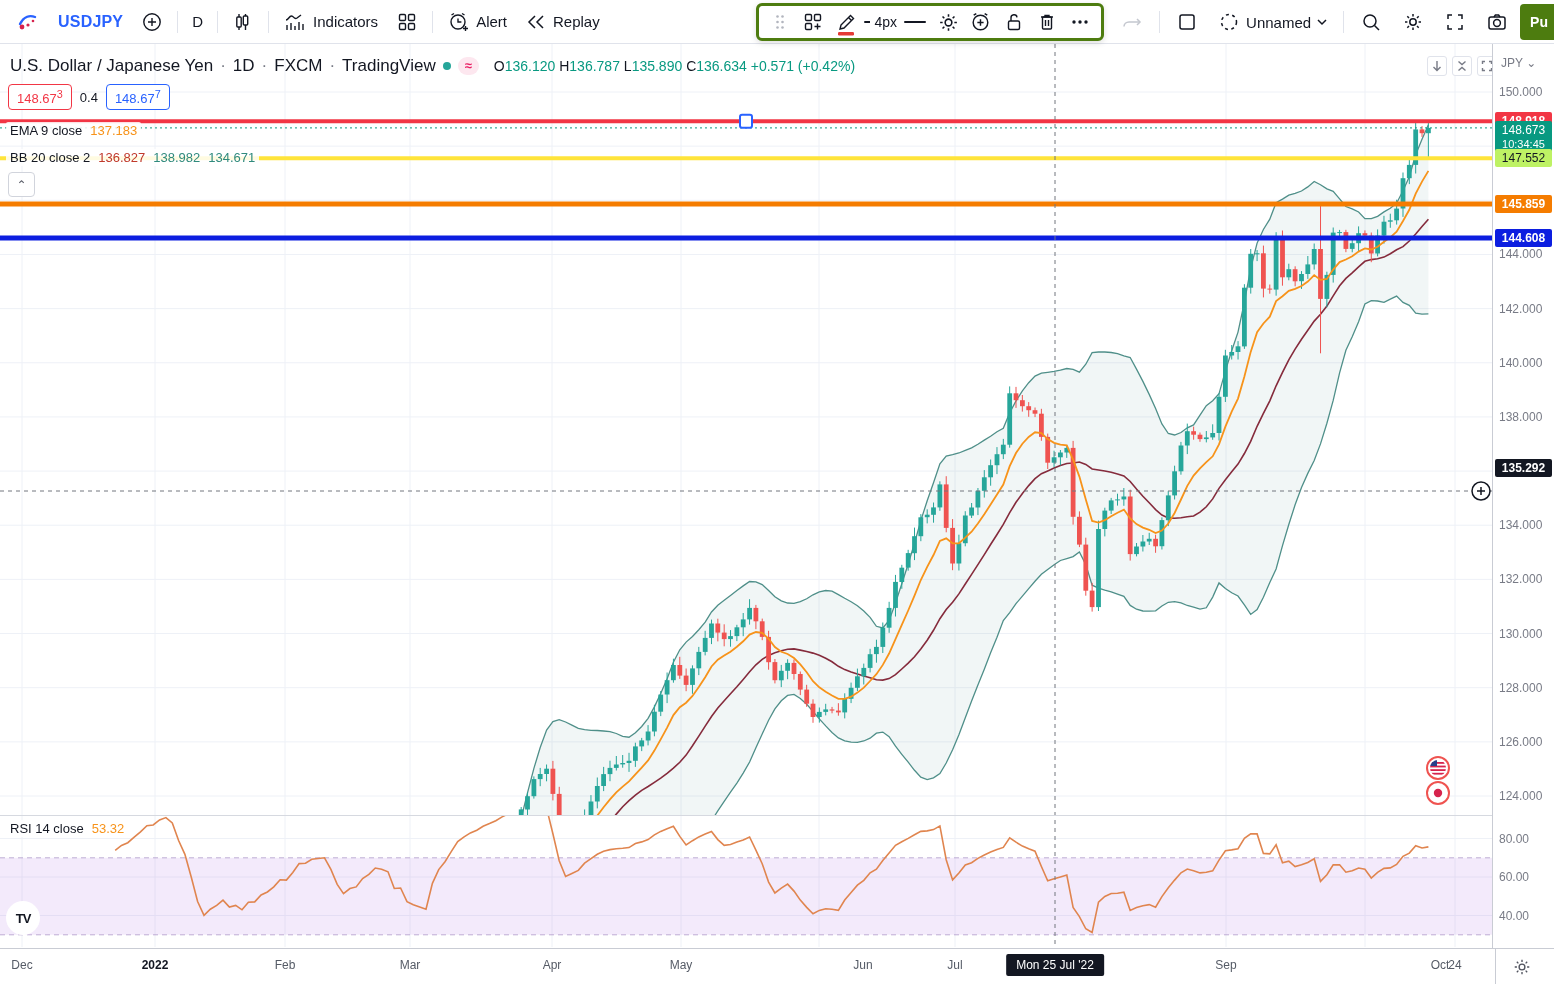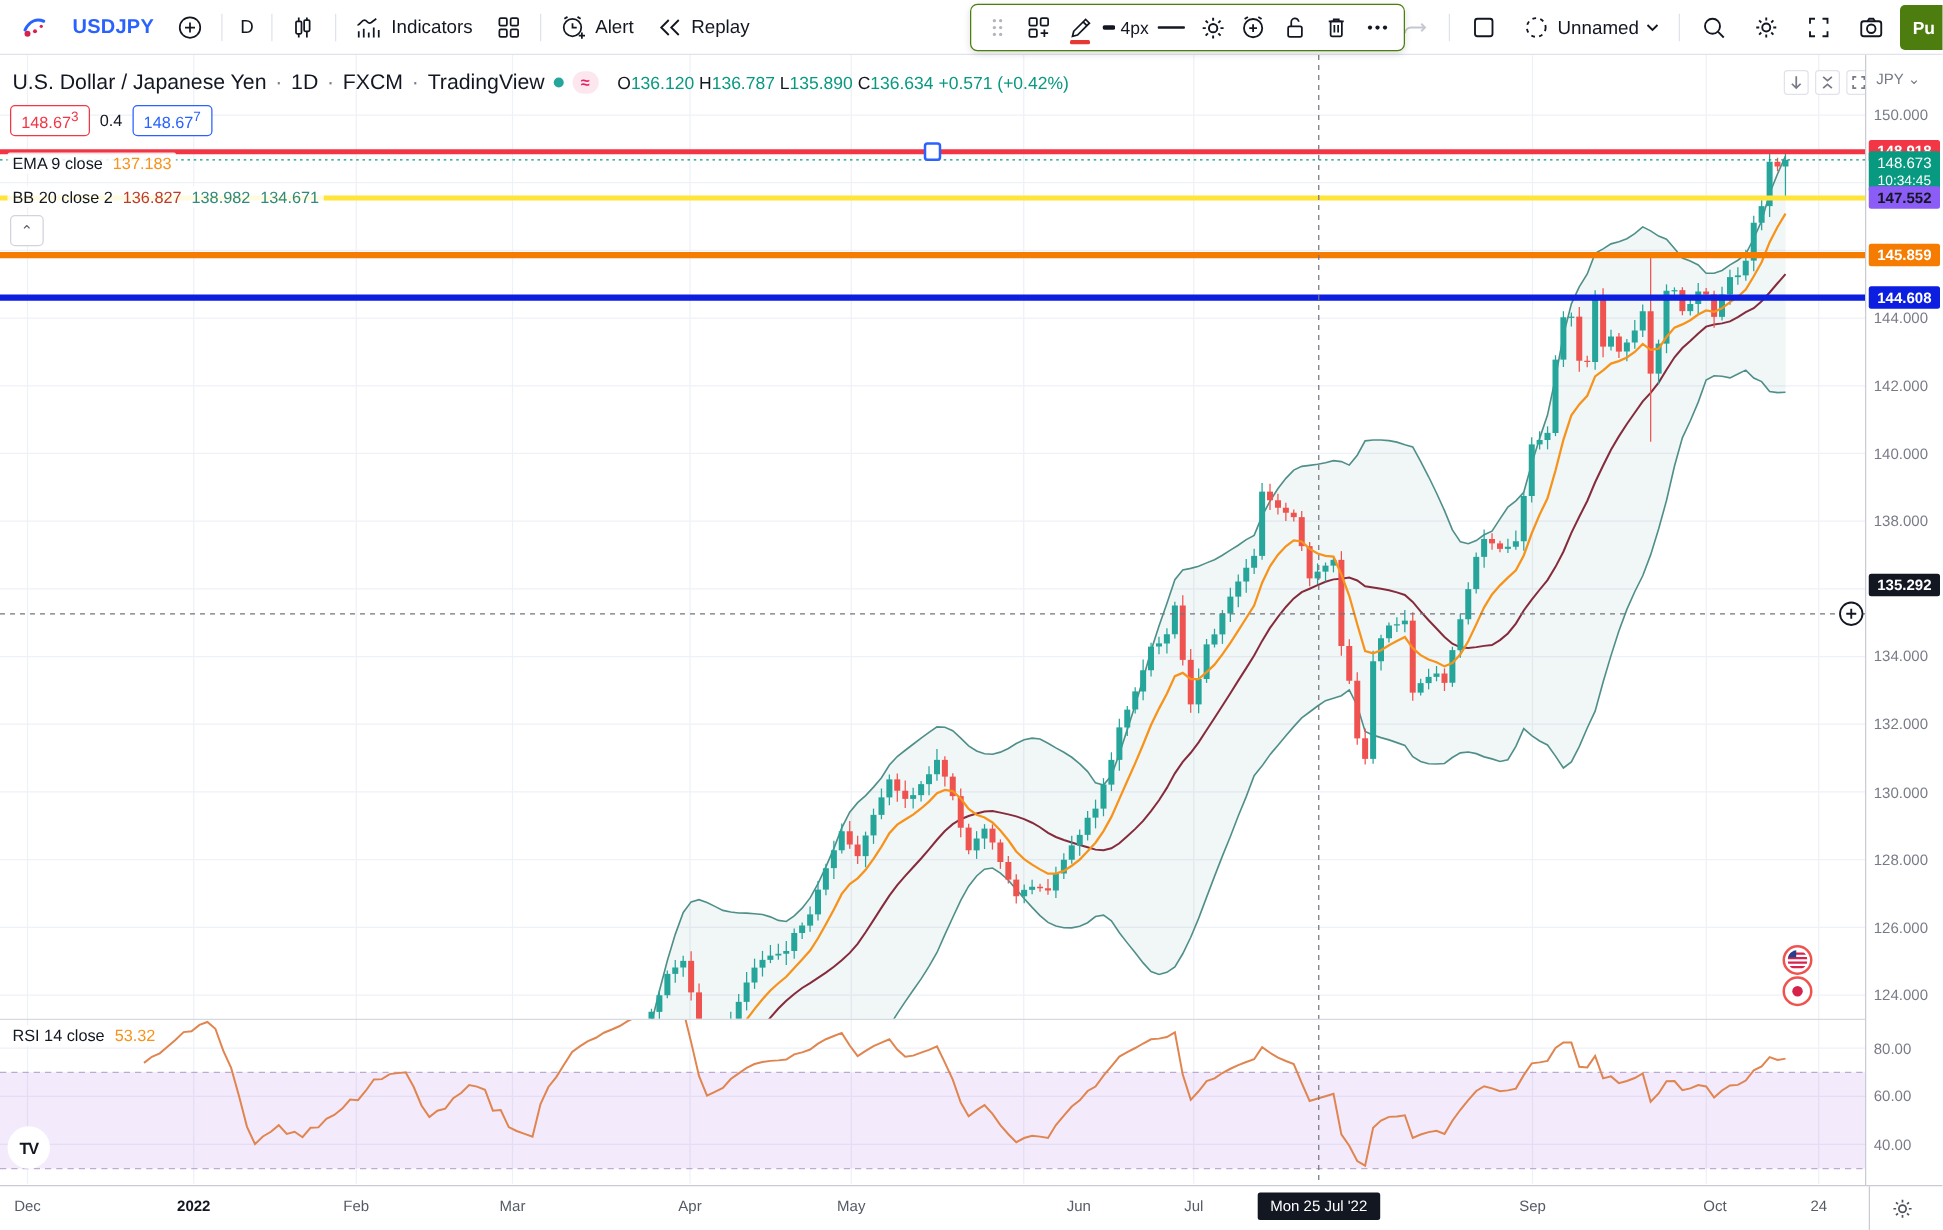--- a/index.html
+++ b/index.html
@@ -15,22 +15,22 @@
     font-size:15px; color:#131722; cursor:pointer; }
   .tb-sep { width:1px; height:22px; background:#e0e3eb; margin:0 4px; }
   .sym { color:#2962ff; font-weight:bold; font-size:16px; letter-spacing:.2px; }
   .tb-right { position:absolute; right:0; top:0; height:44px; display:flex; align-items:center; gap:4px; padding-right:0; }
   .pub { background:#4d7c0f; color:#fff; font-size:14px; font-weight:bold; height:36px;
     border-radius:4px 0 0 4px; display:flex; align-items:center; padding:0 6px 0 10px; }
   svg.ic { display:block; }
 
   
   #float-toolbar { position:absolute; left:756px; top:3px; width:348px; height:38px; background:#fff;
-    border:1px solid #4d7c0f; border-radius:6px; box-shadow:0 2px 6px rgba(0,0,0,.13);
-    display:flex; align-items:center; z-index:50; padding:0 6px; gap:3px;margin-left:20px; }
+    border:3px solid #4d7c0f; border-radius:6px; box-shadow:0 2px 6px rgba(0,0,0,.13);
+    display:flex; align-items:center; z-index:50; padding:0 6px; gap:3px; }
   .ft-item { display:flex; align-items:center; justify-content:center; min-width:30px; height:30px;
     border-radius:4px; cursor:pointer; font-size:14px; gap:4px; }
 
   
   .ovl { position:absolute; z-index:20; }
   #hdr { left:10px; top:56px; font-size:17px; display:flex; align-items:center; gap:7px; white-space:nowrap; }
   #hdr .dot { color:#787b86; }
   .status-dot { width:8px; height:8px; border-radius:50%; background:#26a69a; display:inline-block; }
   .approx-badge { background:#fde7ef; color:#e91e63; border-radius:9px; font-size:13px; font-weight:bold;
     padding:0 7px; line-height:18px; }
@@ -57,21 +57,21 @@
   
   #price-axis { position:absolute; left:1492px; top:44px; width:56px; height:904px; background:#fff;
     border-left:1px solid #c9ccd4; z-index:30; }
   #jpy-label { position:absolute; top:12px; left:8px; font-size:12px; color:#787b86; cursor:pointer; }
   .ptick { position:absolute; left:6px; font-size:12px; color:#787b86; }
   .pbadge { position:absolute; left:2px; width:57px; text-align:center; font-size:12px; border-radius:2px;
     padding:2px 0; color:#fff; z-index:5; }
   .pb-red { background:#f23645; font-weight:bold; }
   .pb-teal { background:#089981; line-height:14px; }
   .pb-teal .cd { font-size:11px; }
-  .pb-yellow { background:#8b5cf6; color:#131722;font-weight:bold; }
+  .pb-yellow { background:#bef264; color:#131722; }
   .pb-orange { background:#f57c00; font-weight:bold; }
   .pb-blue { background:#0c1ee0; font-weight:bold; }
   .pb-black { background:#131722; font-weight:bold; }
 
   
   #bottom-bar { position:absolute; left:0; top:948px; width:1554px; height:36px; background:#fff;
     border-top:1px solid #c9ccd4; z-index:30; }
   .ttick { position:absolute; top:9px; transform:translateX(-50%); font-size:12px; color:#555b66; }
   .ttick.year { color:#131722; font-weight:bold; }
   #time-badge { position:absolute; top:5px; transform:translateX(-50%); background:#131722; color:#fff;
@@ -914,16 +914,16 @@
     </span>
   <div class="ttick" style="left: 22px;">Dec</div>
       <div class="ttick year" style="left: 155px;">2022</div>
       <div class="ttick" style="left: 285px;">Feb</div>
       <div class="ttick" style="left: 410px;">Mar</div>
       <div class="ttick" style="left: 552px;">Apr</div>
       <div class="ttick" style="left: 681px;">May</div>
       <div class="ttick" style="left: 819px; margin-left: 44px;">Jun</div>
       <div class="ttick" style="left: 955px;">Jul</div>
       <div class="ttick" style="left: 1226px;">Sep</div>
-      <div class="ttick" style="left: 1372px;">Oct</div>
+      <div class="ttick" style="left: 1440px;">Oct</div>
       <div class="ttick" style="left: 1455px;">24</div>
     </div>
 </div>
 
 </body></html>

